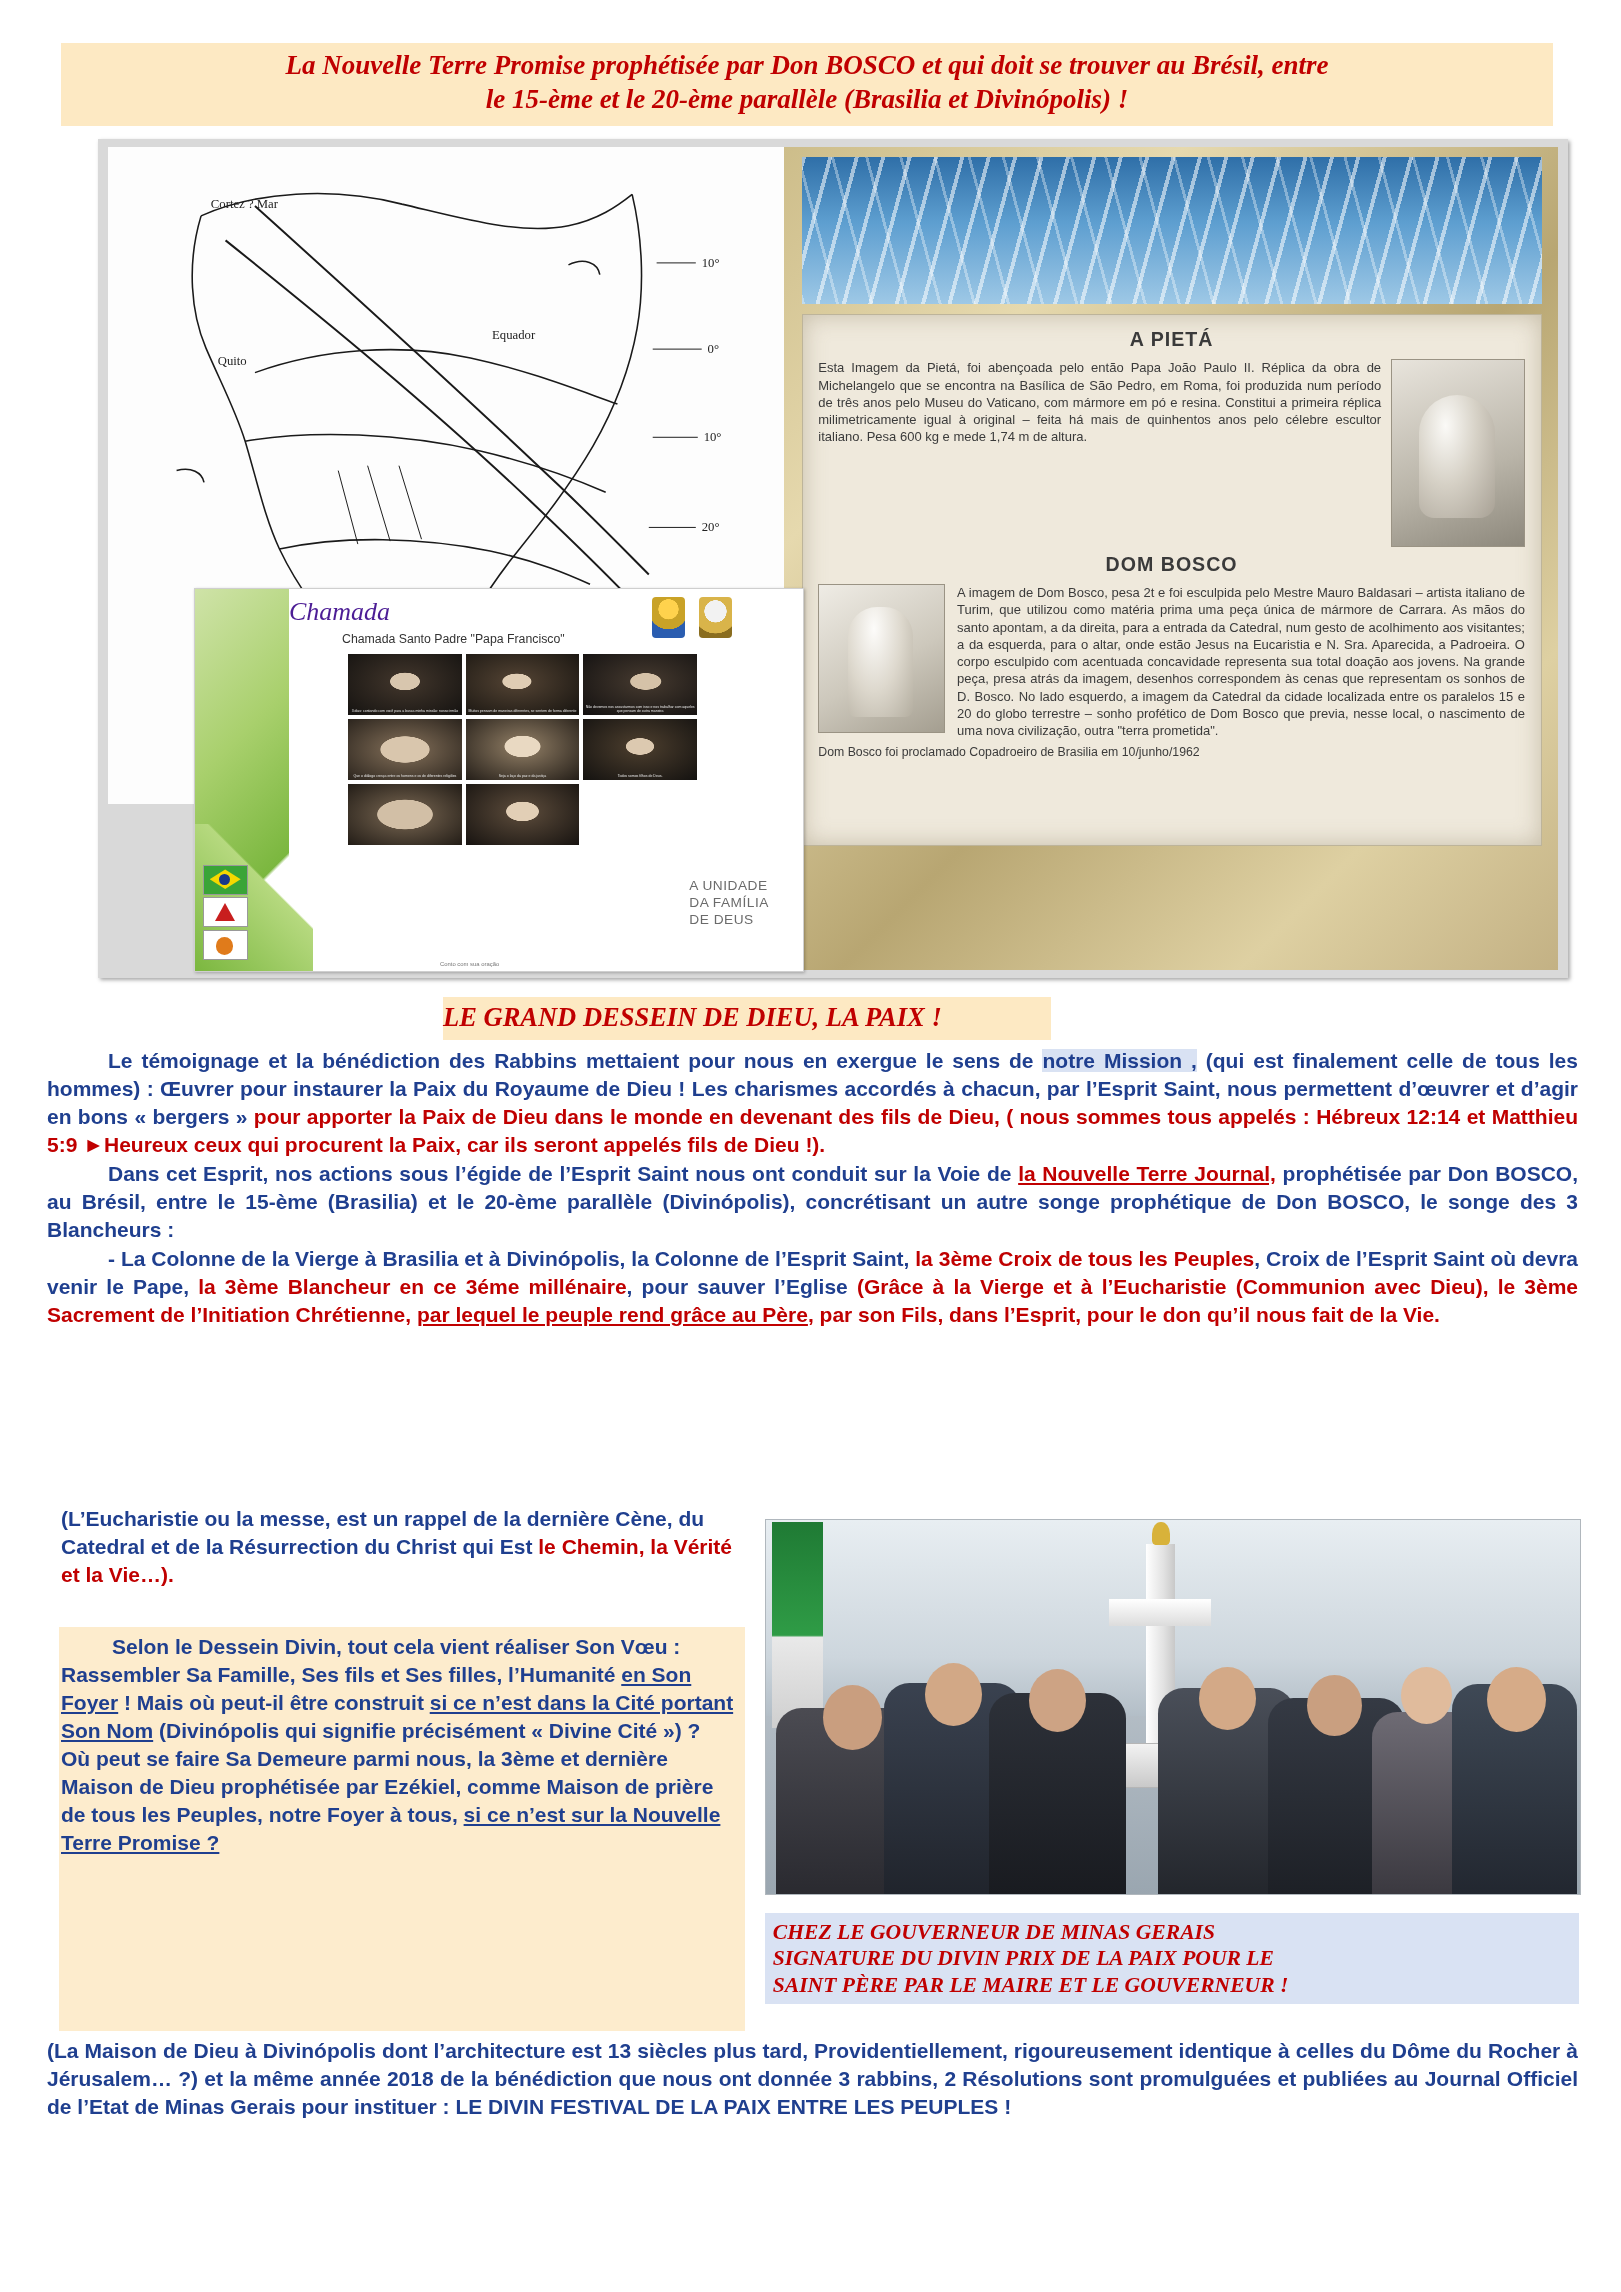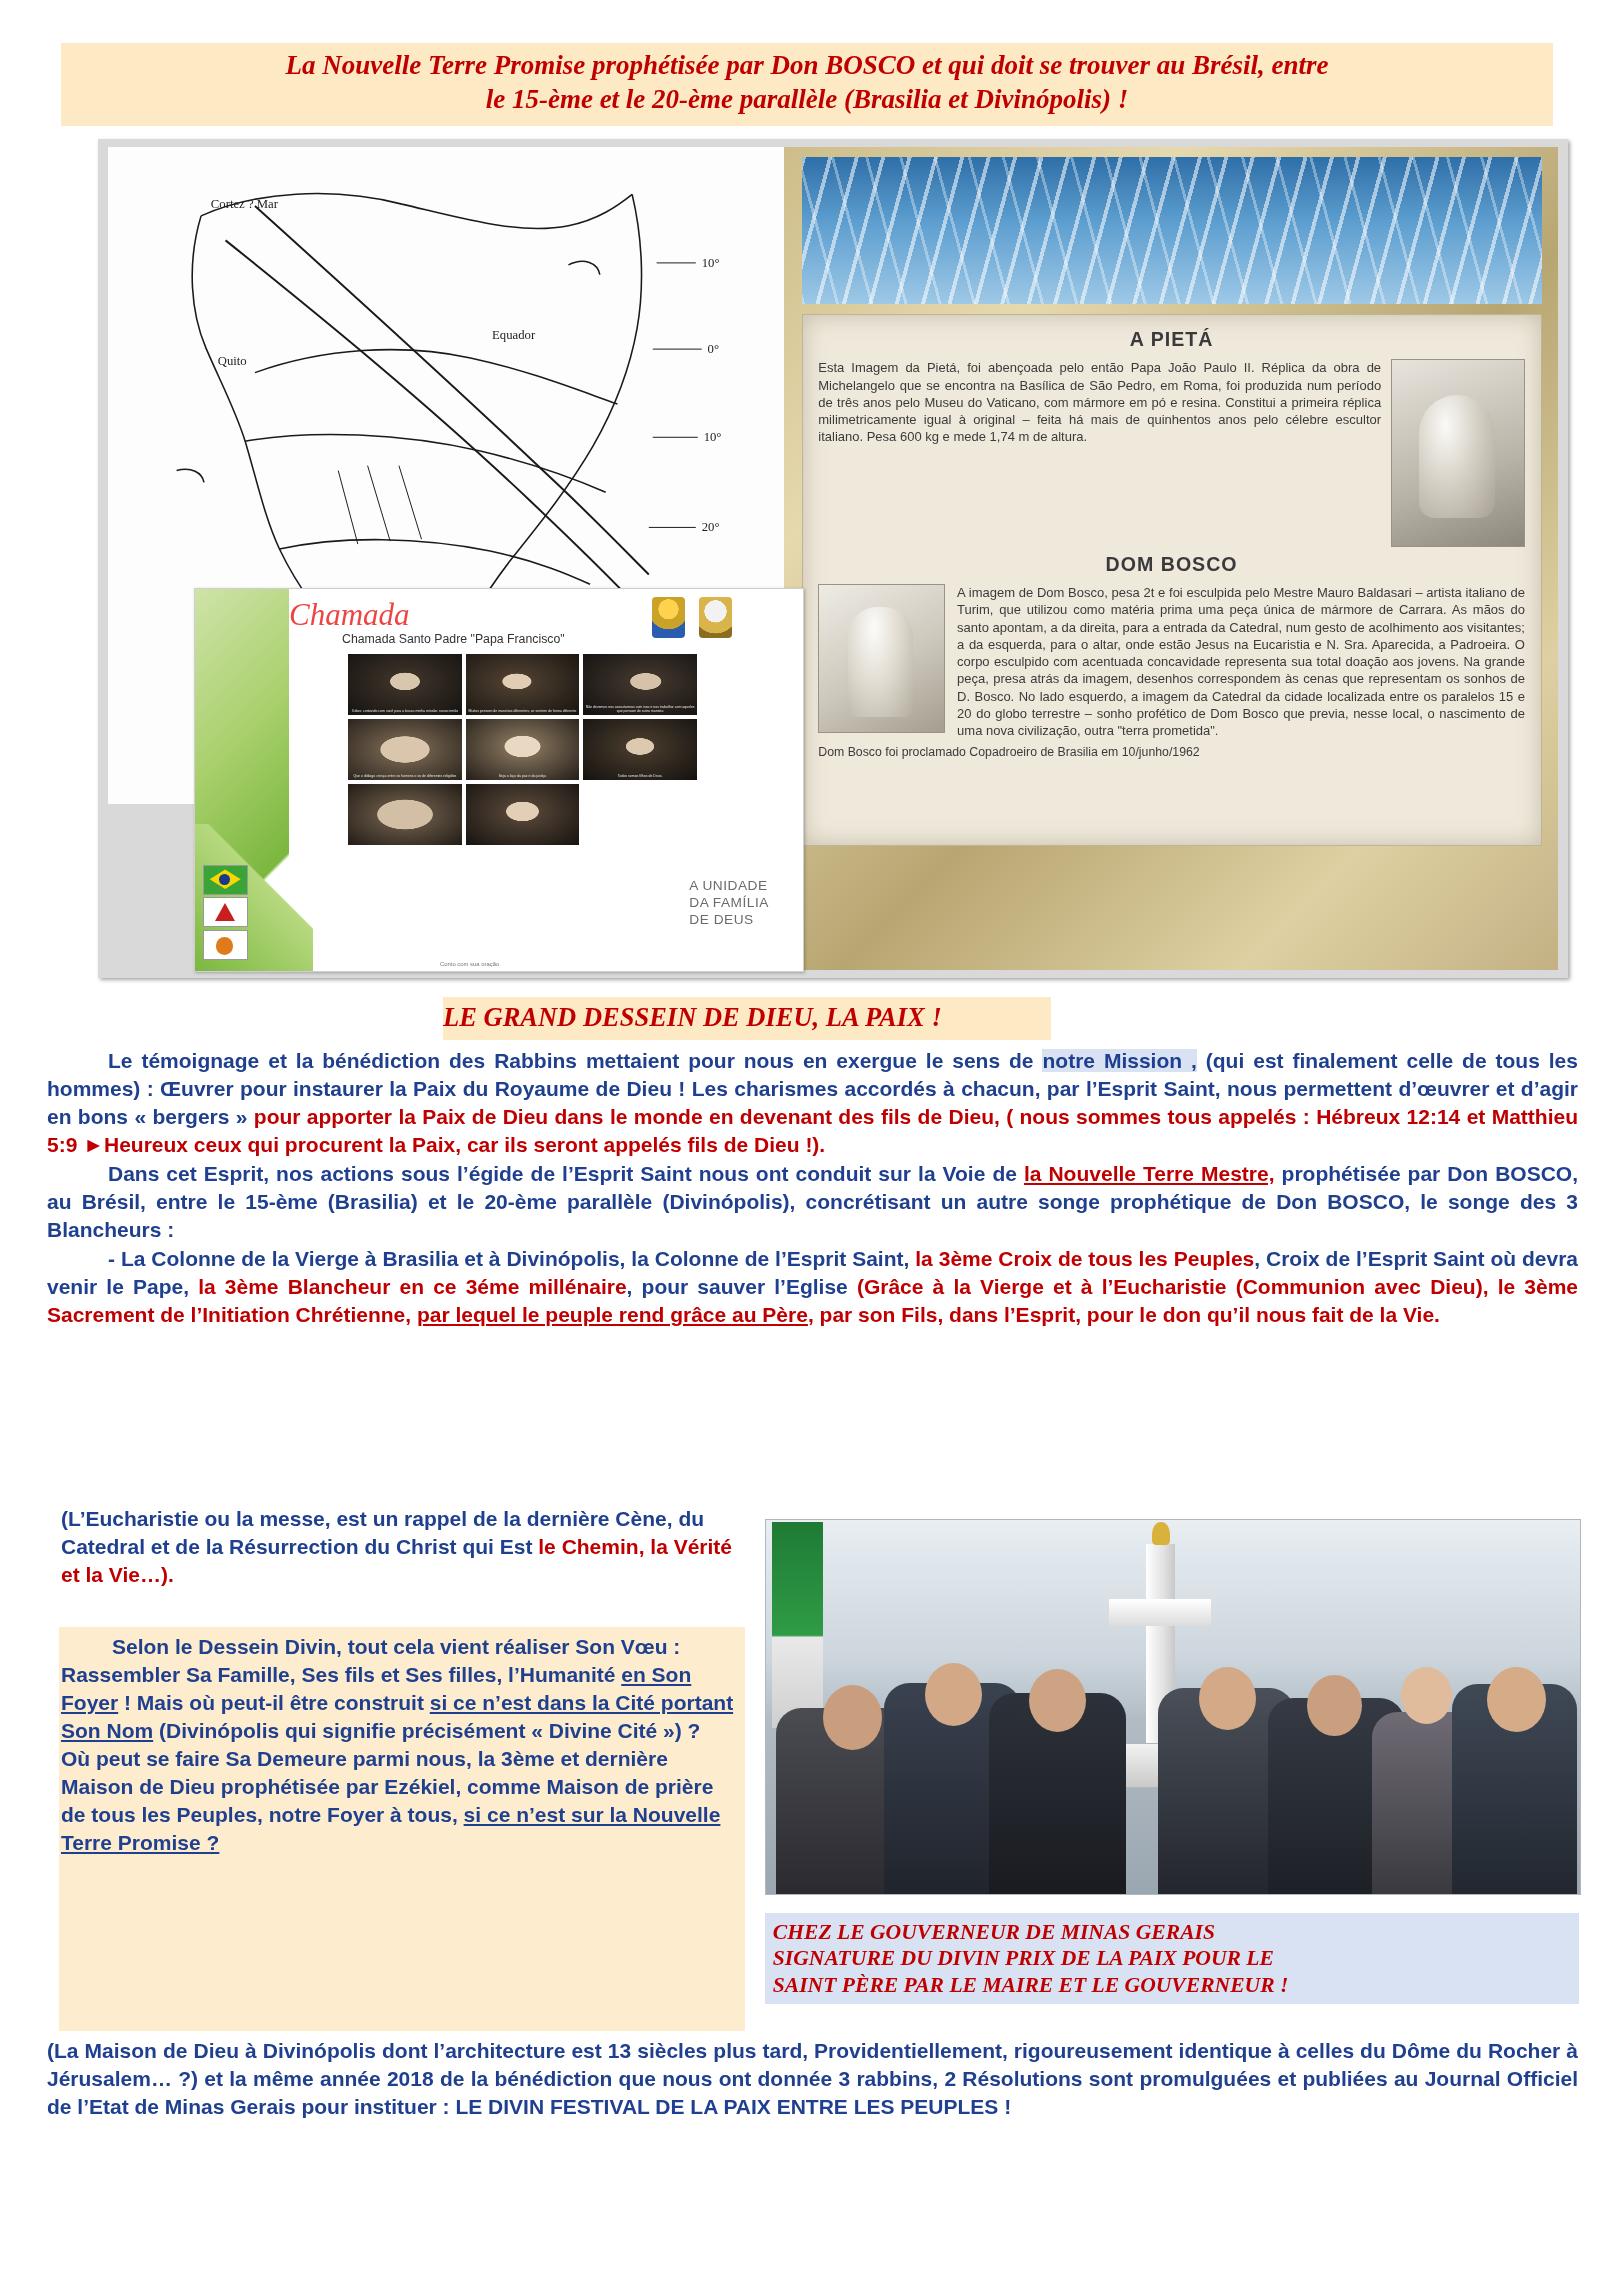--- a/index.html
+++ b/index.html
@@ -161,22 +161,22 @@
     background: linear-gradient(135deg,#cfe3a8 0%, #a9d06d 40%, #7bb73f 75%, #ffffff 76%);
   }
   .chamada-deco2 {
     position:absolute; left:0; bottom:0; width: 118px; height: 147px;
     background: linear-gradient(45deg,#7bb73f 0%, #b6d97f 60%, rgba(255,255,255,0) 61%);
   }
   .chamada-title {
     position: absolute; left: 94px; top: 7.8px;
     font-family: "Liberation Serif", serif;
     font-style: italic;
-    font-size: 31px;
-    color: #ef4444;
+    font-size: 26px;
+    color: #4c1d95;
   }
   .chamada-sub {
     position: absolute; left: 147px; top: 43px;
     font-size: 12.3px;
     color: #333;
   }
   .chamada-emblem {
     position:absolute; right: 118px; top: 7.8px; width: 33px; height: 41px;
     background: radial-gradient(circle at 50% 30%, #ffd24d 0 30%, #c9a227 31% 60%, #2a5db0 61% 100%);
     border-radius: 3.9px;
@@ -485,21 +485,21 @@
 <div class="section-banner">
   <span>LE GRAND DESSEIN DE DIEU, LA PAIX !</span>
 </div>
 
 <div class="body-text">
   <p class="ind">
     <span>Le témoignage et la bénédiction des Rabbins mettaient pour nous en exergue le sens de </span><span class="hl">notre Mission ,</span>
     <span>(qui est finalement  celle de tous les hommes) : Œuvrer pour instaurer la Paix du Royaume de Dieu !  Les charismes accordés à chacun, par l’Esprit Saint,  nous permettent d’œuvrer et d’agir en bons « bergers » </span><span class="red">pour apporter la Paix de Dieu dans le monde en devenant des fils de Dieu, ( nous sommes tous appelés : Hébreux 12:14 et Matthieu 5:9 ►Heureux ceux qui procurent la Paix, car ils seront appelés fils de Dieu !).</span>
   </p>
   <p class="ind">
-    <span>Dans cet Esprit, nos actions sous l’égide de l’Esprit Saint nous ont conduit sur la Voie de </span><span class="u red">la Nouvelle Terre Mestre,</span><span> prophétisée par Don BOSCO, au Brésil, entre le 15-ème (Brasilia) et le 20-ème parallèle (Divinópolis), concrétisant un autre songe prophétique de Don BOSCO, le songe des 3 Blancheurs :</span>
+    <span>Dans cet Esprit, nos actions sous l’égide de l’Esprit Saint nous ont conduit sur la Voie de </span><span class="u red">la Nouvelle Terre Journal,</span><span> prophétisée par Don BOSCO, au Brésil, entre le 15-ème (Brasilia) et le 20-ème parallèle (Divinópolis), concrétisant un autre songe prophétique de Don BOSCO, le songe des 3 Blancheurs :</span>
   </p>
   <p class="ind">
     <span>- La Colonne de la Vierge à Brasilia et à Divinópolis, la Colonne de l’Esprit Saint, </span><span class="red">la 3ème Croix de tous les Peuples</span><span>, Croix de l’Esprit Saint où devra venir le Pape, </span><span class="red">la 3ème Blancheur en ce 3éme millénaire</span><span>, pour sauver l’Eglise </span><span class="red">(Grâce à la Vierge et à l’Eucharistie (Communion avec Dieu), le 3ème Sacrement de l’Initiation Chrétienne, </span><span class="red u">par lequel le peuple rend grâce au Père</span><span class="red">, par son Fils, dans l’Esprit, pour le don qu’il nous fait de la Vie. </span>
   </p>
 </div>
 
 <div class="mid-col">
   <span>(L’Eucharistie ou la messe, est un rappel de la dernière Cène, du Catedral et de la Résurrection du Christ qui Est </span><span class="red">le Chemin, la Vérité et la Vie…).</span>
 </div>
 

